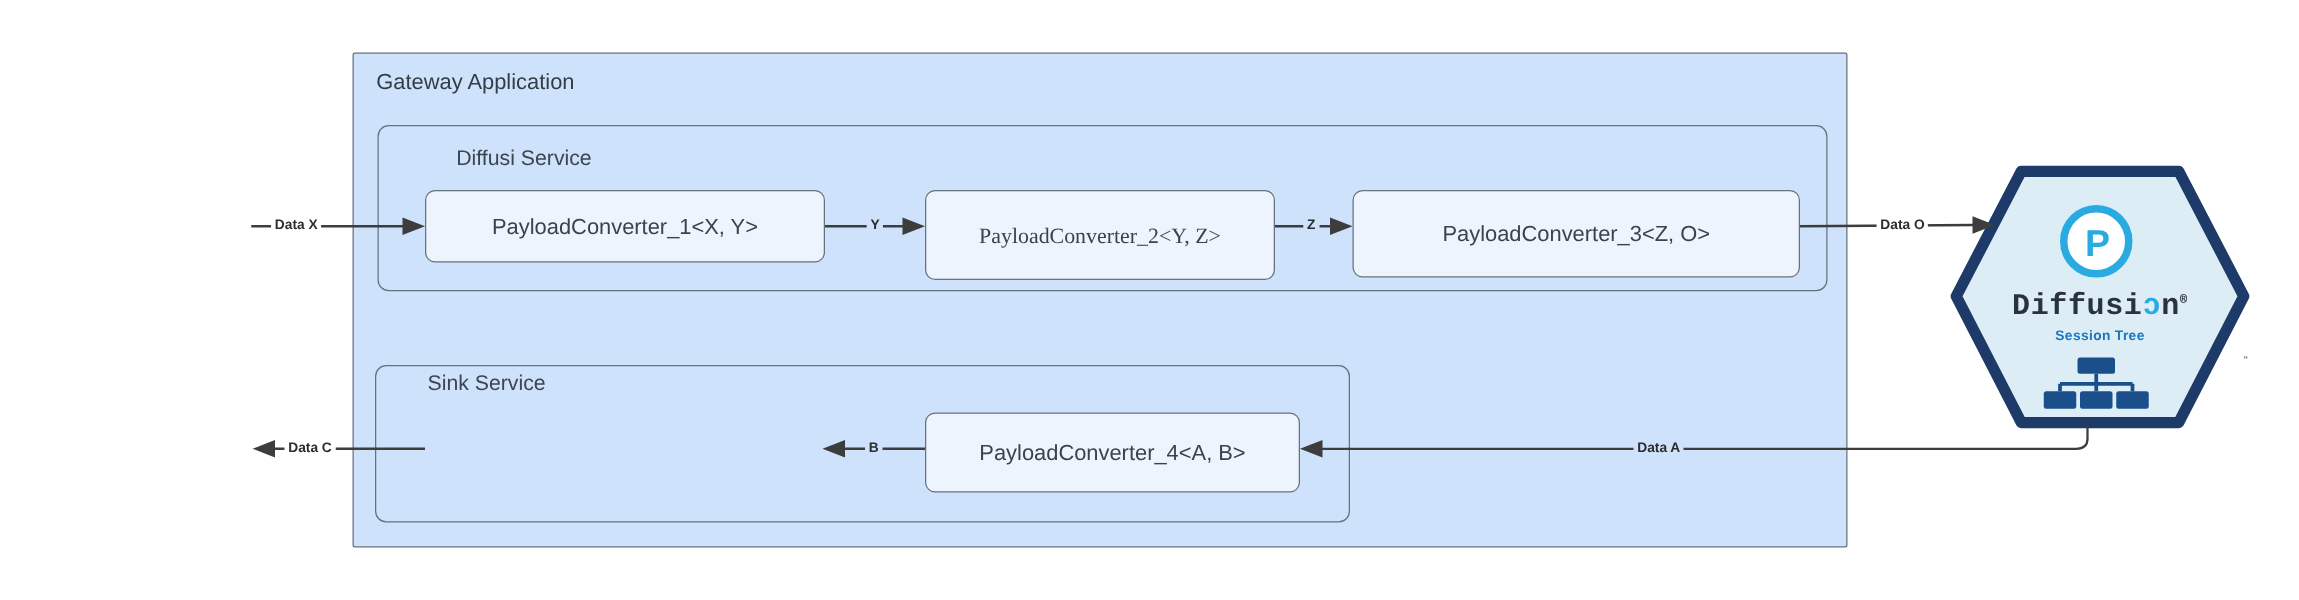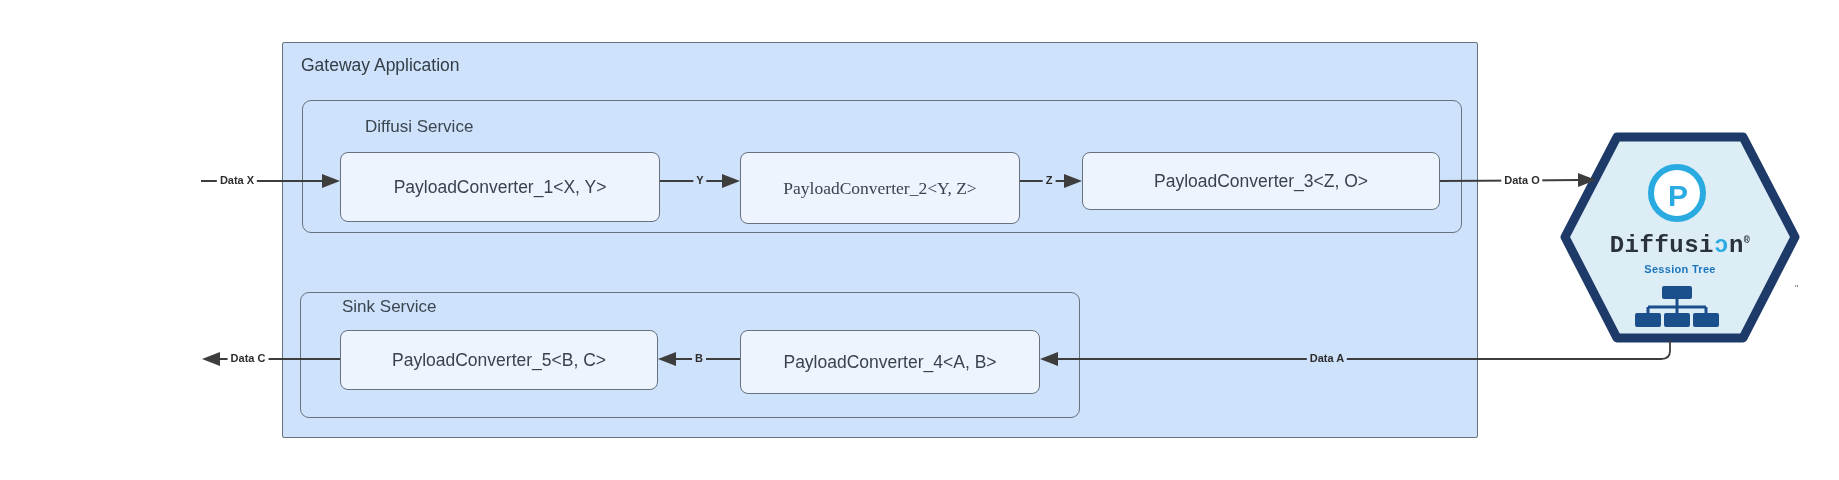--- a/index.html
+++ b/index.html
@@ -56,25 +56,24 @@
   <div class="abs gateway" style="left:282px;top:42px;width:1196px;height:396px;">
     <div class="gateway-label">Gateway Application</div>
   </div>
 
   <div class="abs service" style="left:302px;top:100px;width:1160px;height:133px;"></div>
   <div class="service-label abs" style="left:365px;top:117px;">Diffusi Service</div>
 
   <div class="abs service" style="left:300px;top:292px;width:780px;height:126px;"></div>
   <div class="service-label abs" style="left:342px;top:297px;">Sink Service</div>
 
-  <div class="abs node" style="left:340px;top:152px;width:320px;height:70px;">PayloadConverter_1&lt;X, Y&gt;</div>
+  <div class="abs node" style="left:340px;top:152px;width:320px;height:58px;">PayloadConverter_1&lt;X, Y&gt;</div>
   <div class="abs node" style="left:740px;top:152px;width:280px;height:72px;font-family:Liberation Serif, serif;">PayloadConverter_2&lt;Y, Z&gt;</div>
-  <div class="abs node" style="left:1082px;top:152px;width:358px;height:58px;text-align:center;">PayloadConverter_3&lt;Z, O&gt;</div>
+  <div class="abs node" style="left:1082px;top:152px;width:358px;height:70px;text-align:center;">PayloadConverter_3&lt;Z, O&gt;</div>
 
-  <div class="abs node" style="left:340px;top:330px;width:318px;height:60px;">PayloadConverter_5&lt;B, C&gt;</div>
   <div class="abs node" style="left:740px;top:330px;width:300px;height:64px;">PayloadConverter_4&lt;A, B&gt;</div>
 
   <svg width="1839" height="480" viewBox="0 0 1839 480">
 
     <g>
       <polygon points="1565,237 1617,137 1743,137 1795,237 1743,338 1617,338" fill="#dcedf6" stroke="#1d3a69" stroke-width="9" stroke-linejoin="round"></polygon>
     </g>
 
     <g>
       <circle cx="1677" cy="193" r="26" fill="#ffffff" stroke="#29abe2" stroke-width="6"></circle>

